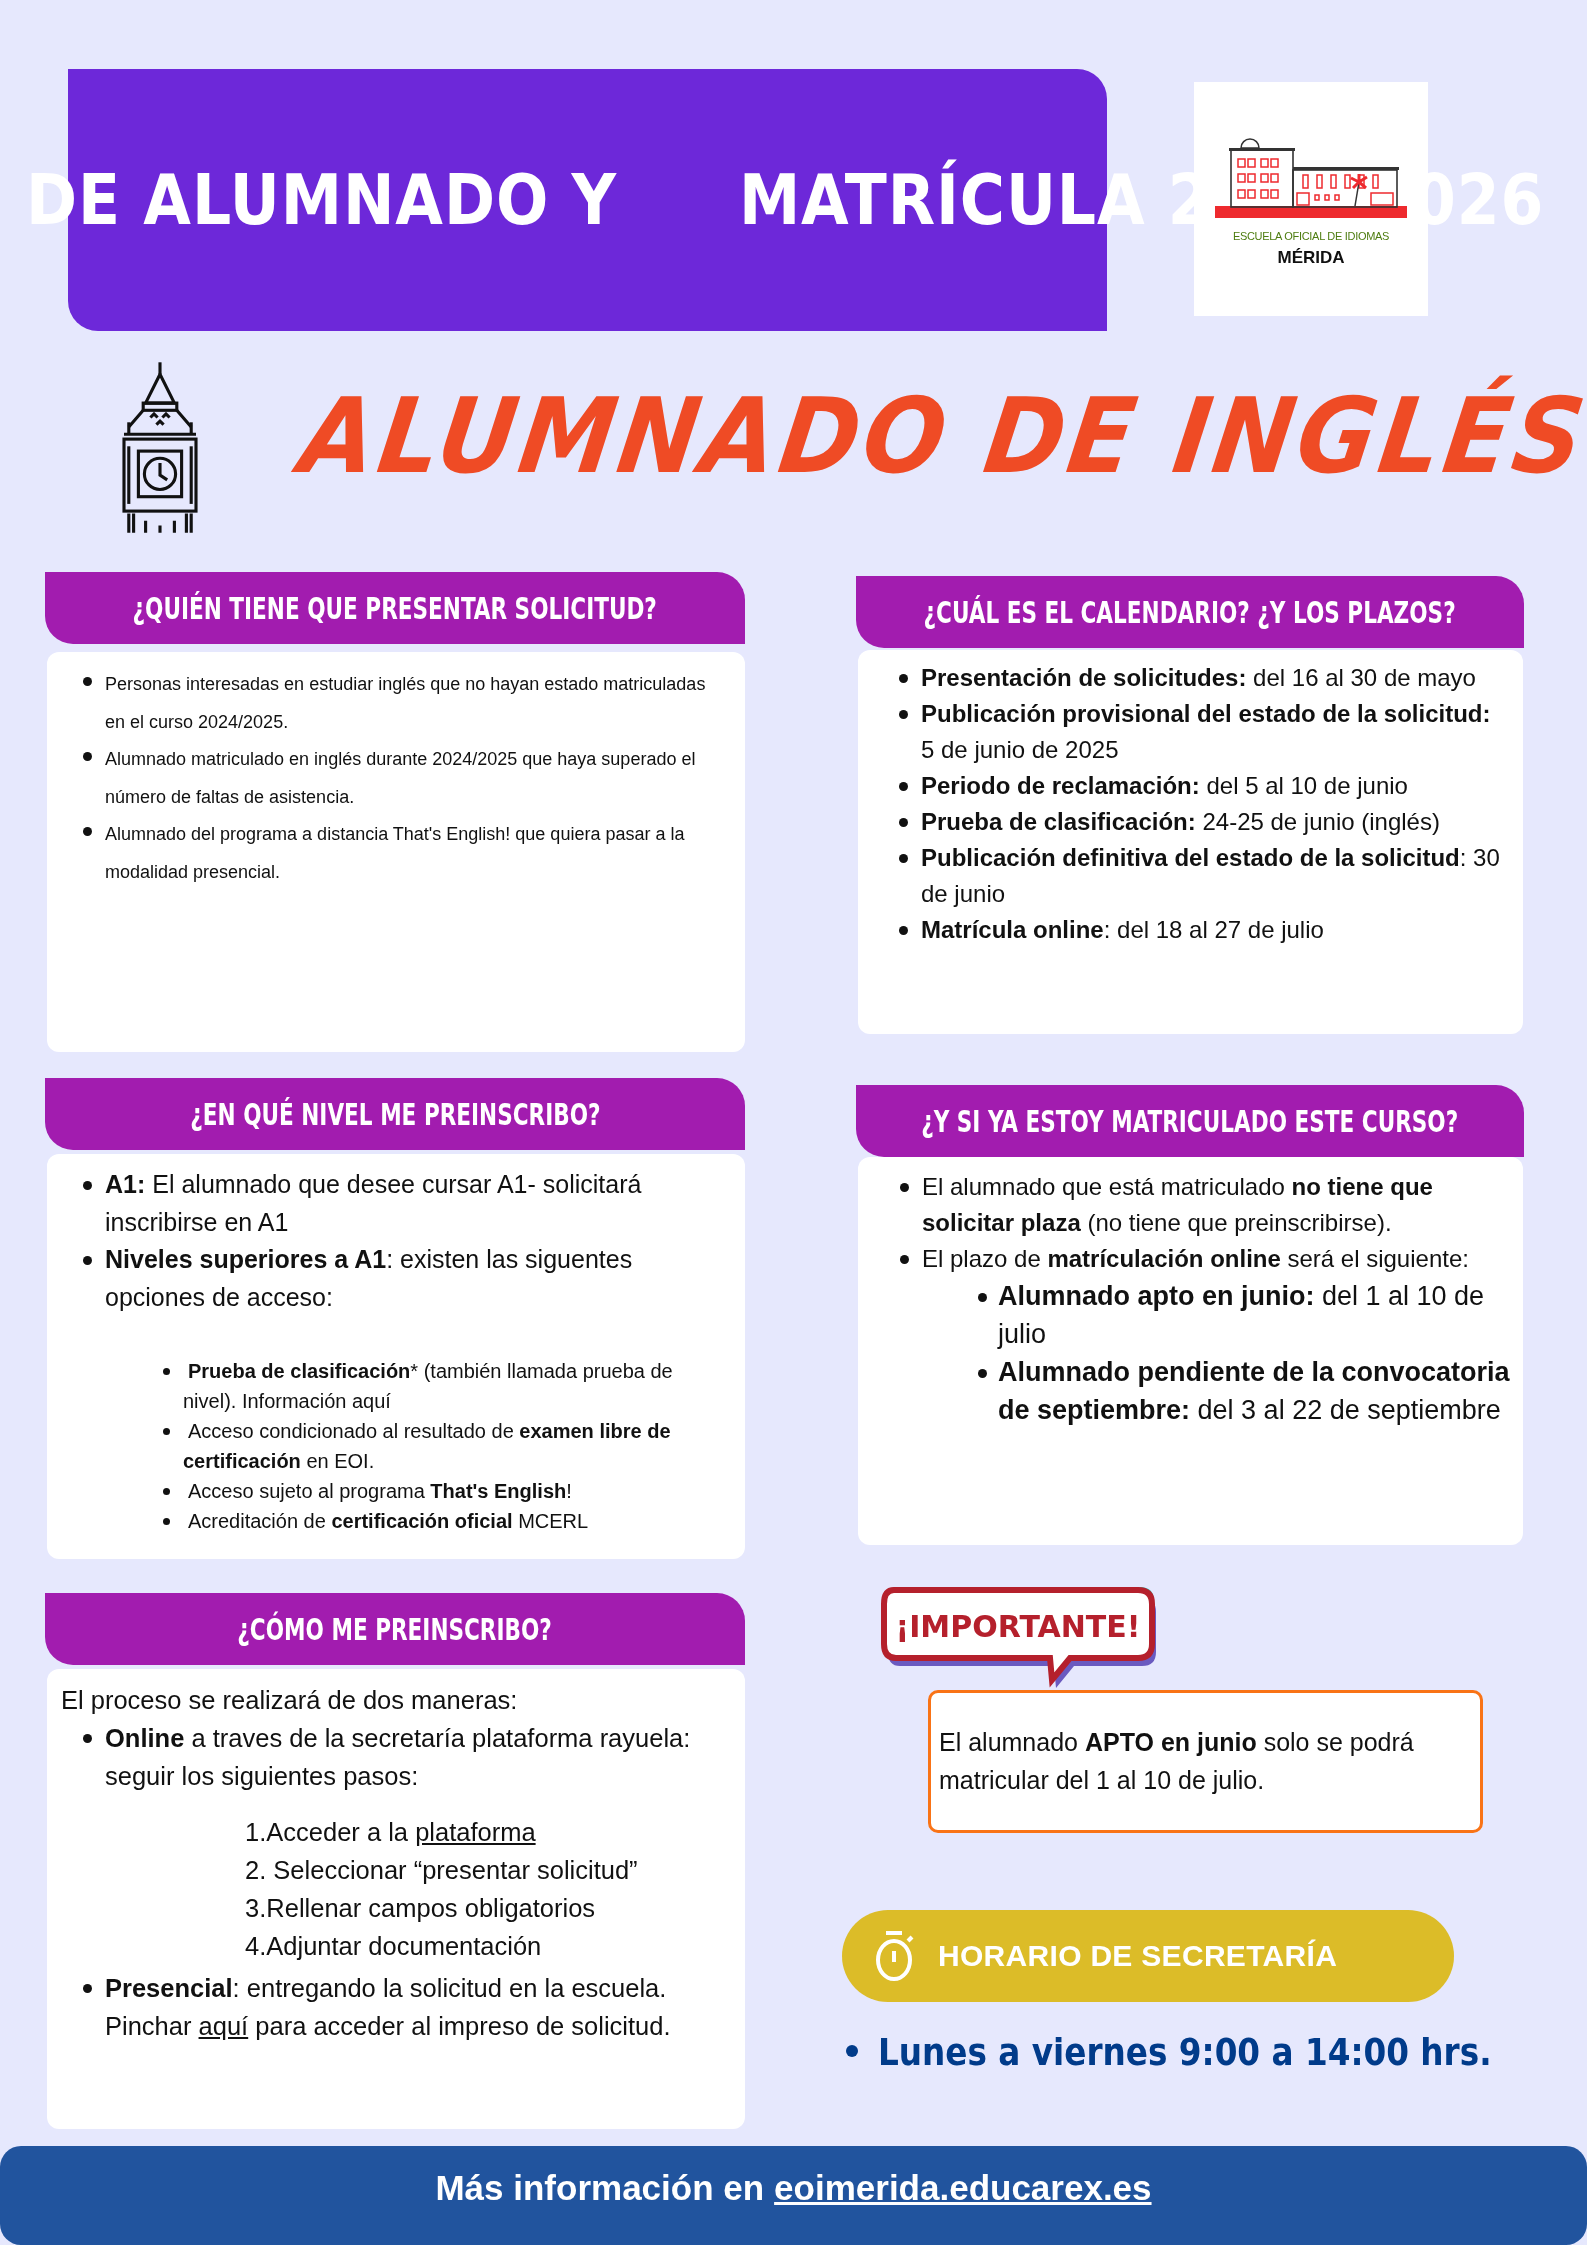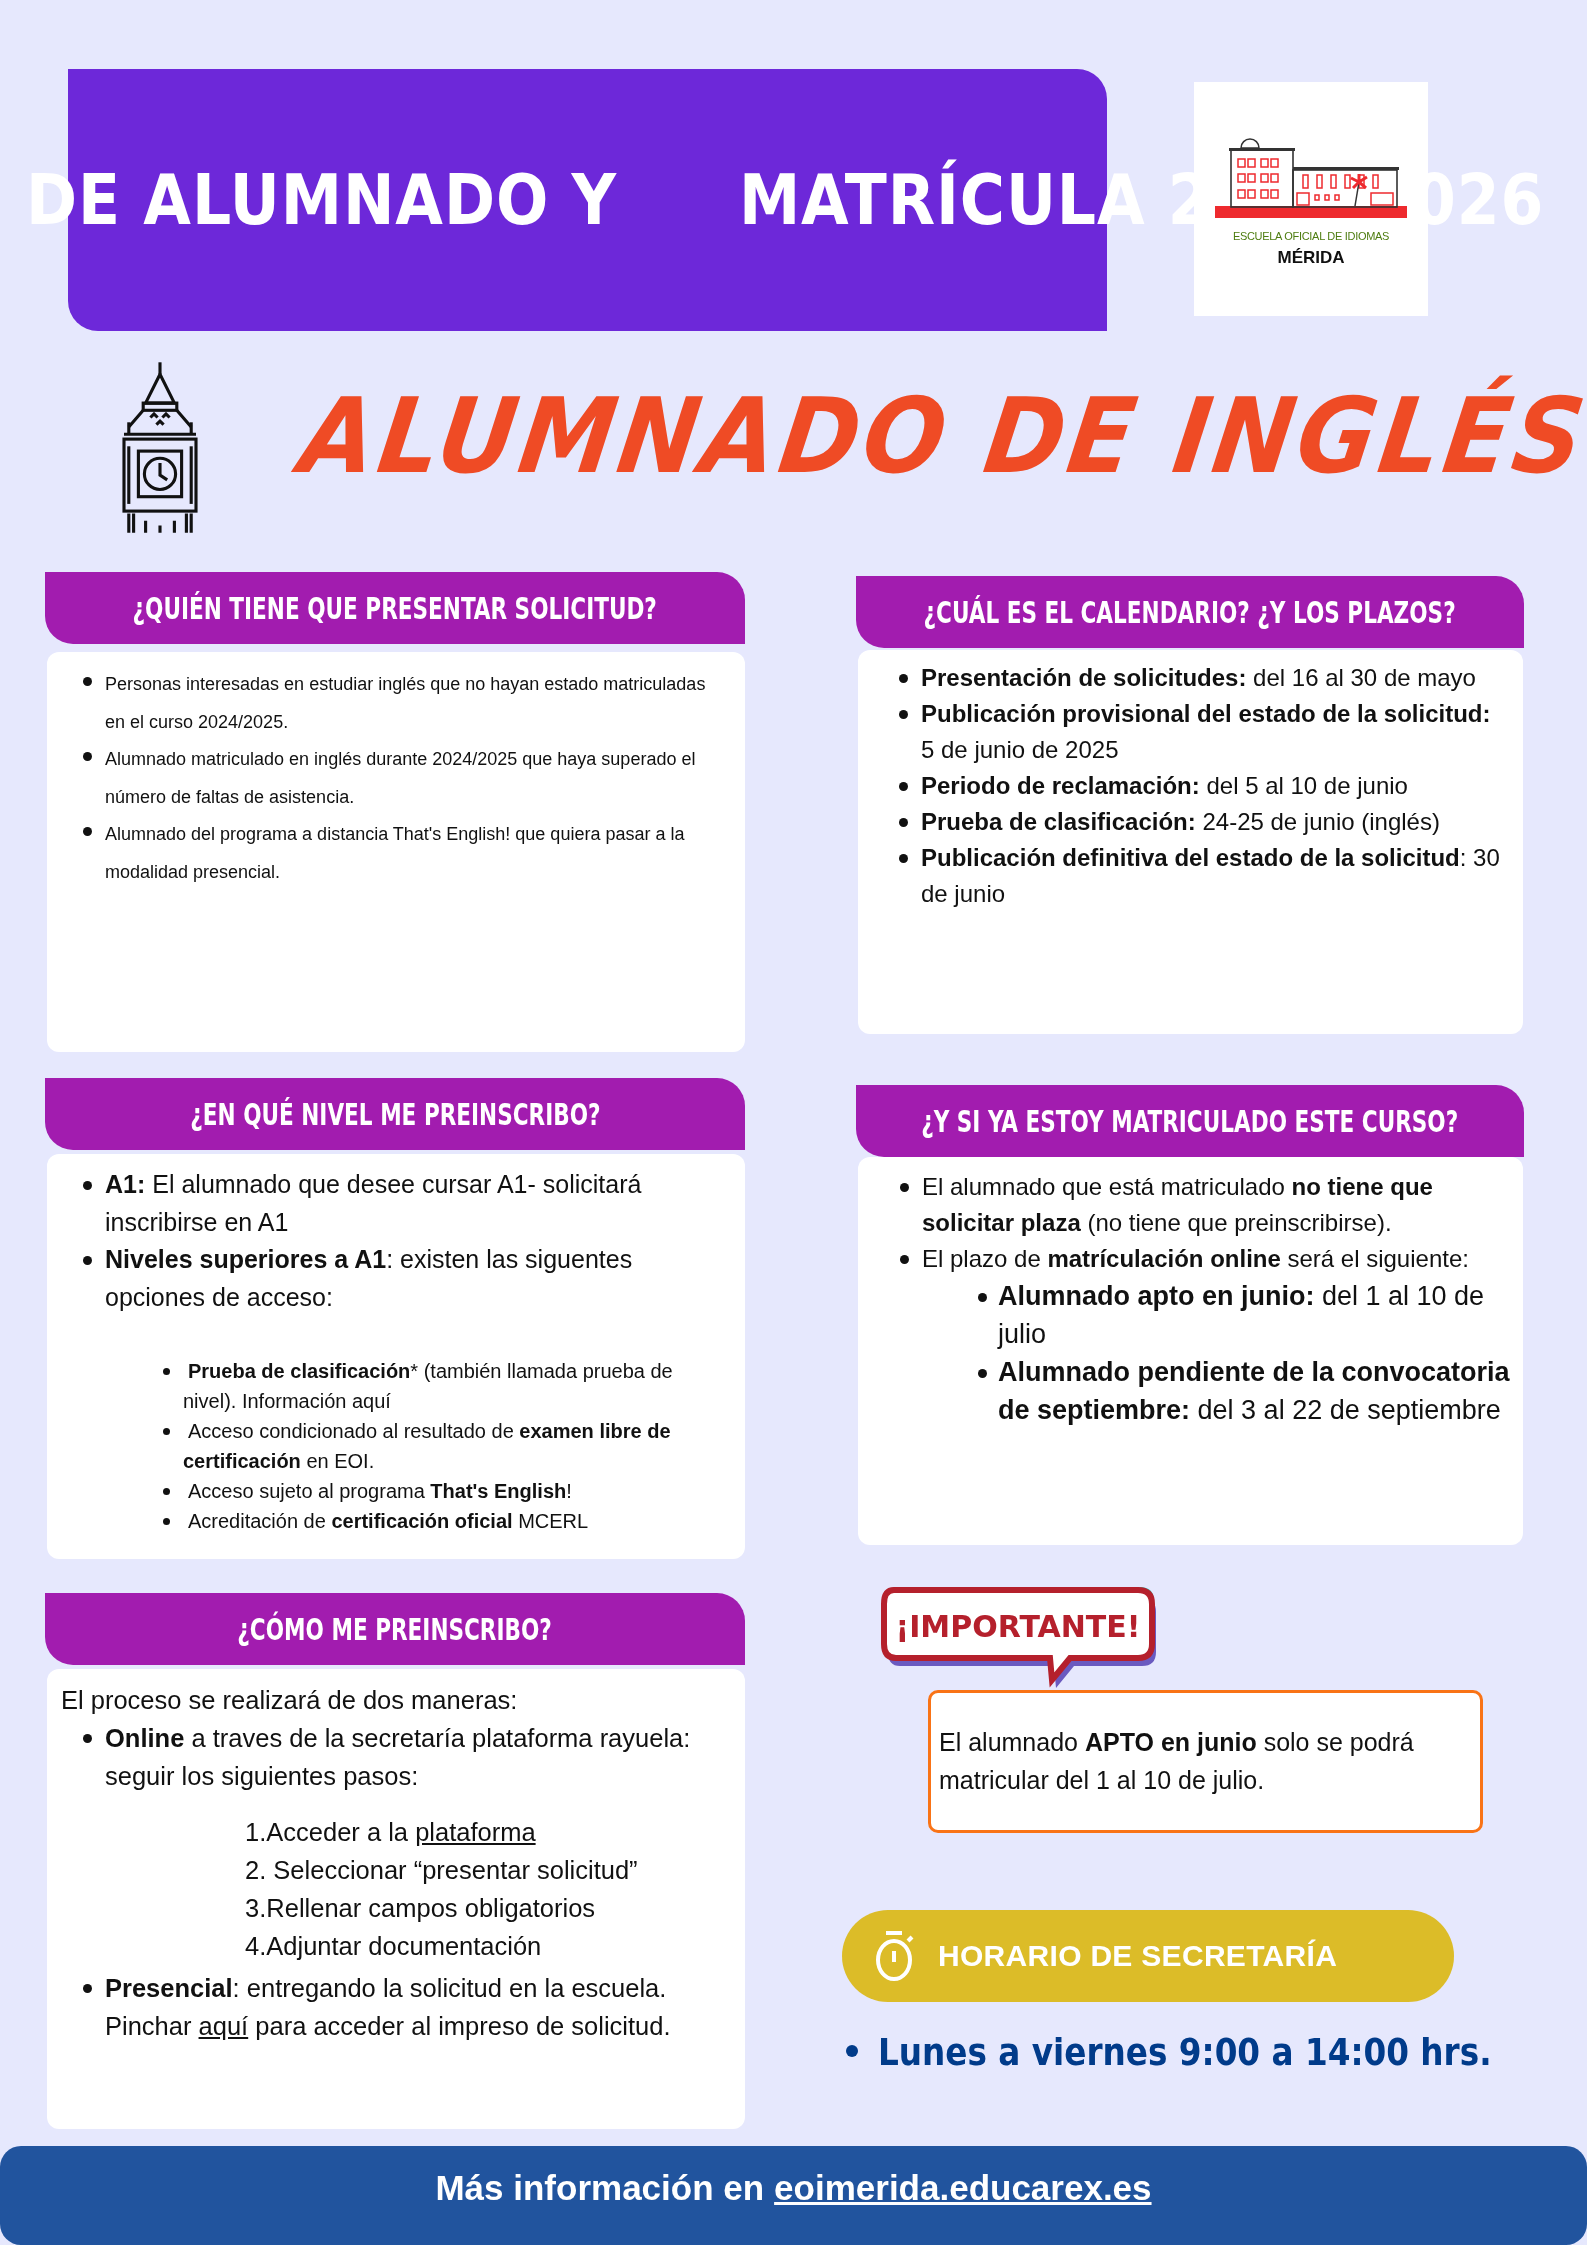--- a/index.html
+++ b/index.html
@@ -233,20 +233,21 @@
 <div class="abs sec-head h-cal">
   <span>¿CUÁL ES EL CALENDARIO? ¿Y LOS PLAZOS?</span>
 </div>
 <div class="abs card c-cal">
   <ul>
     <li><b>Presentación de solicitudes:</b><span> del 16 al 30 de mayo</span></li>
     <li><b>Publicación provisional del estado de la solicitud:</b><span> 5 de junio de 2025</span></li>
     <li><b>Periodo de reclamación:</b><span> del 5 al 10 de junio</span></li>
     <li><b>Prueba de clasificación:</b><span> 24-25 de junio (inglés)</span></li>
     <li><b>Publicación definitiva del estado de la solicitud</b><span>: 30 de junio</span></li>
+    <li><b>Matrícula online</b><span>: del 18 al 27 de julio</span></li>
   </ul>
 </div>
 
 <div class="abs sec-head h-nivel">
   <span>¿EN QUÉ NIVEL ME PREINSCRIBO?</span>
 </div>
 <div class="abs card c-nivel">
   <ul>
     <li><b>A1:</b><span> El alumnado que desee cursar A1- solicitará inscribirse en A1</span></li>
     <li><b>Niveles superiores a A1</b><span>: existen las siguentes opciones de acceso:</span></li>

